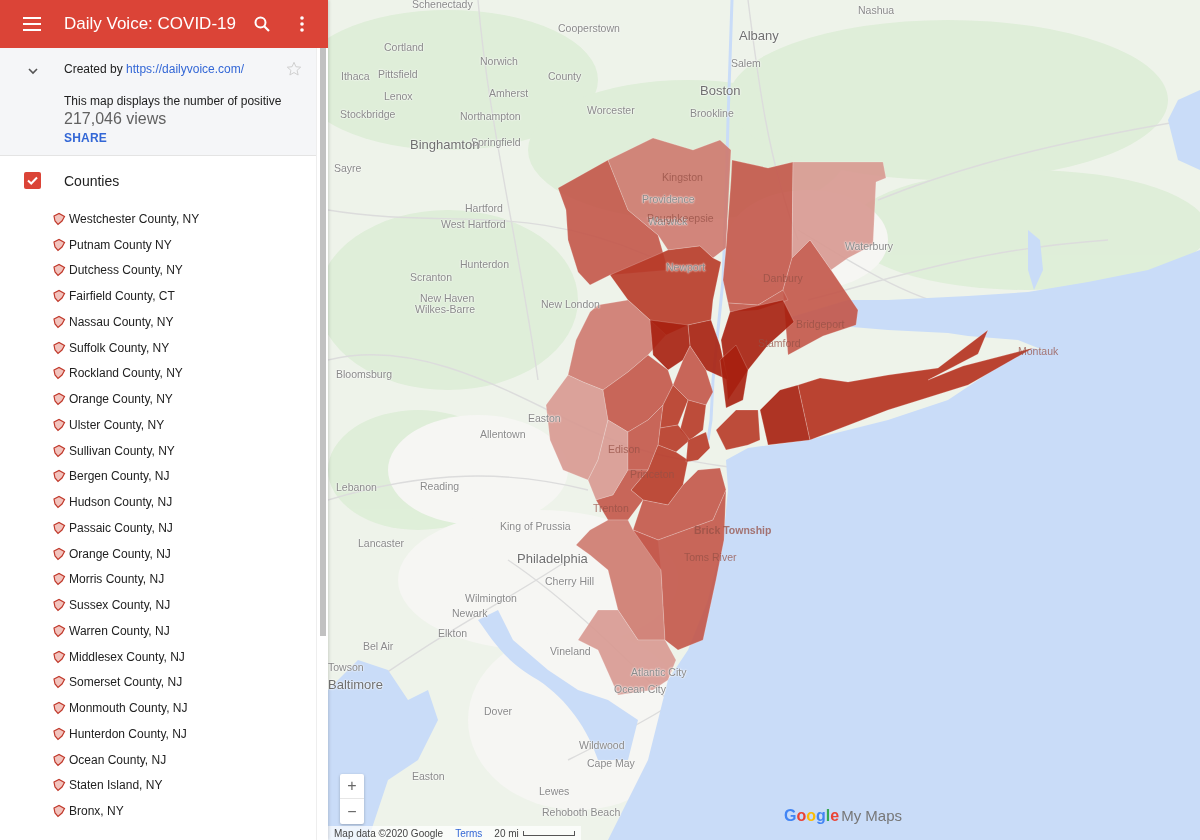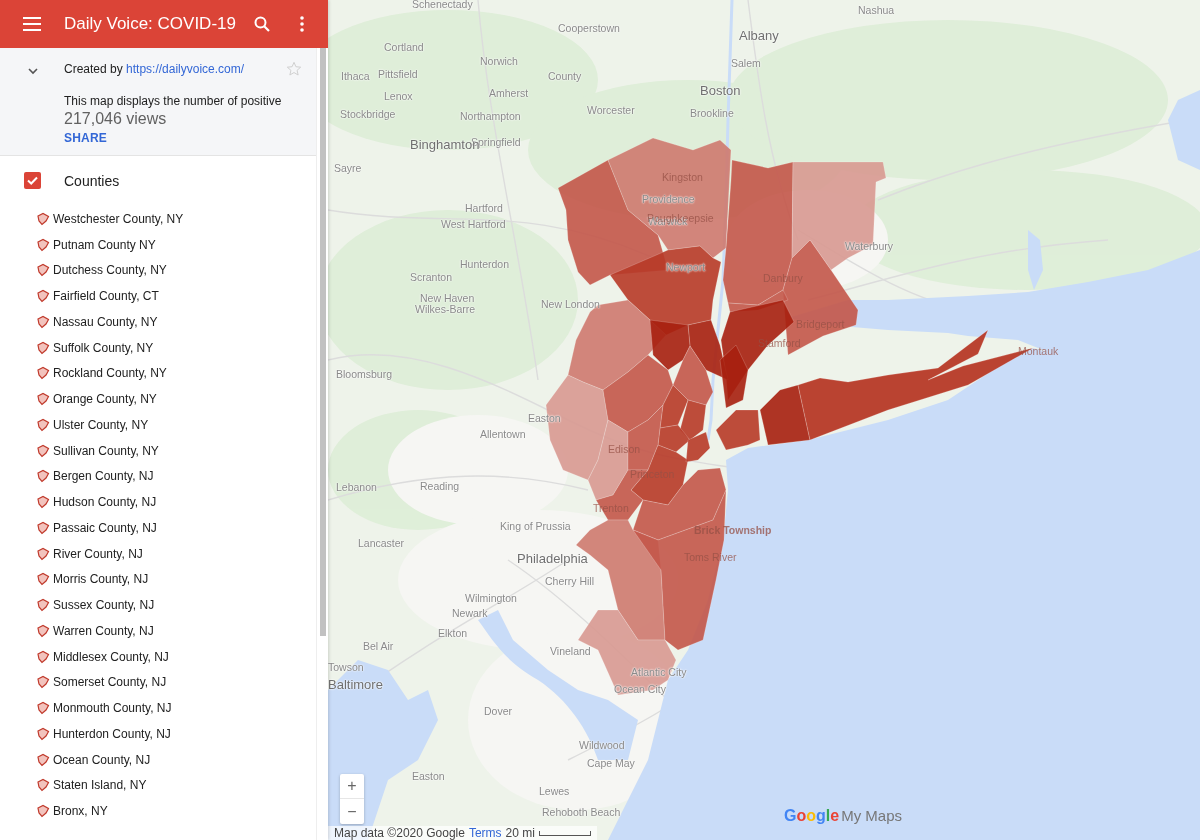--- a/index.html
+++ b/index.html
@@ -20,38 +20,38 @@
   #info .star { position: absolute; left: 286px; top: 13px; width: 16px; height: 16px; cursor: pointer; }
   #info .desc { position: absolute; left: 64px; top: 46px; font-size: 12px; color: #212121; }
   #info .views { position: absolute; left: 64px; top: 62px; font-size: 16px; color: #616161; }
   #info .share { position: absolute; left: 64px; top: 83px; font-size: 12px; font-weight: bold; color: #3367d6; cursor: pointer; letter-spacing: 0.2px; }
 
   #layer { position: absolute; top: 156px; left: 0; width: 316px; }
   #layer .layer-head { position: relative; height: 50px; }
   #layer .checkbox { position: absolute; left: 24px; top: 16px; width: 17px; height: 17px; background: #db4437; border-radius: 2px; cursor: pointer; }
   #layer .layer-title { position: absolute; left: 64px; top: 17px; font-size: 14px; color: #212121; }
   #county-list { list-style: none; }
-  #county-list li { position: relative; height: 25.75px; display: flex; align-items: center; padding-left: 36px; font-size: 12px; color: #212121; cursor: pointer; }
+  #county-list li { position: relative; height: 25.75px; display: flex; align-items: center; padding-left: 52px; font-size: 12px; color: #212121; cursor: pointer; }
   #county-list li .poly-icon { width: 14px; height: 14px; margin-right: 3px; flex-shrink: 0; }
 
   #scrollbar { position: absolute; left: 316px; top: 48px; width: 12px; height: 792px; background: #fff; border-left: 1px solid #eee; }
   #scrollbar .thumb { position: absolute; left: 3px; top: 0; width: 6px; height: 588px; background: #c1c1c1; border-radius: 0; cursor: pointer; }
 
   
   #map { position: absolute; left: 328px; top: 0; width: 1006px; height: 840px; background: #eef3ea; overflow: hidden; }
   #map svg.base { position: absolute; left: 0; top: 0; }
   .place { position: absolute; font-size: 10.5px; color: #8a8a8a; white-space: nowrap; text-shadow: 0 0 2px #fff, 0 0 2px #fff; pointer-events: none; }
   .place.big { font-size: 13px; color: #6f6f6f; }
   .place.ov { color: rgba(150,80,70,0.75); text-shadow: none; }
 
   #zoom-ctrl { position: absolute; left: 12px; top: 774px; width: 24px; height: 50px; background: #fff; box-shadow: 0 1px 3px rgba(0,0,0,0.25); border-radius: 2px; }
   #zoom-ctrl div { height: 25px; display: flex; align-items: center; justify-content: center; font-size: 16px; color: #666; cursor: pointer; }
   #zoom-ctrl div:first-child { border-bottom: 1px solid #e6e6e6; }
 
-  #footer { position: absolute; left: 0; bottom: 0; height: 14px; display: flex; align-items: center; gap: 4px; padding: 0 6px; font-size: 12px; color: #444; background: rgba(255,255,255,0.7); }
+  #footer { position: absolute; left: 0; bottom: 0; height: 14px; display: flex; align-items: center; gap: 12px; padding: 0 6px; font-size: 10px; color: #444; background: rgba(255,255,255,0.7); }
   #footer .terms { color: #3367d6; cursor: pointer; }
   #footer .scale { display: flex; align-items: center; gap: 4px; }
   #footer .scale-bar { width: 52px; height: 5px; border: 1px solid #555; border-top: none; }
 
   #brand { position: absolute; left: 456px; top: 807px; font-size: 16px; white-space: nowrap; }
   #brand .g { font-weight: bold; }
   #brand .mm { color: #777; font-size: 15px; margin-left: 2px; }
 </style>
 </head>
 <body>
@@ -187,21 +187,21 @@
           <li>
             <svg class="poly-icon" viewBox="0 0 14 14">
               <polygon points="2,4 7,1.5 12.5,4.5 10,9 6,12.5 3,9" fill="#f2c3bd" stroke="#c0392b" stroke-width="1.2"></polygon>
             </svg>
             <span>Passaic County, NJ</span>
           </li>
           <li>
             <svg class="poly-icon" viewBox="0 0 14 14">
               <polygon points="2,4 7,1.5 12.5,4.5 10,9 6,12.5 3,9" fill="#f2c3bd" stroke="#c0392b" stroke-width="1.2"></polygon>
             </svg>
-            <span>River County, NJ</span>
+            <span>Orange County, NJ</span>
           </li>
           <li>
             <svg class="poly-icon" viewBox="0 0 14 14">
               <polygon points="2,4 7,1.5 12.5,4.5 10,9 6,12.5 3,9" fill="#f2c3bd" stroke="#c0392b" stroke-width="1.2"></polygon>
             </svg>
             <span>Morris County, NJ</span>
           </li>
           <li>
             <svg class="poly-icon" viewBox="0 0 14 14">
               <polygon points="2,4 7,1.5 12.5,4.5 10,9 6,12.5 3,9" fill="#f2c3bd" stroke="#c0392b" stroke-width="1.2"></polygon>

